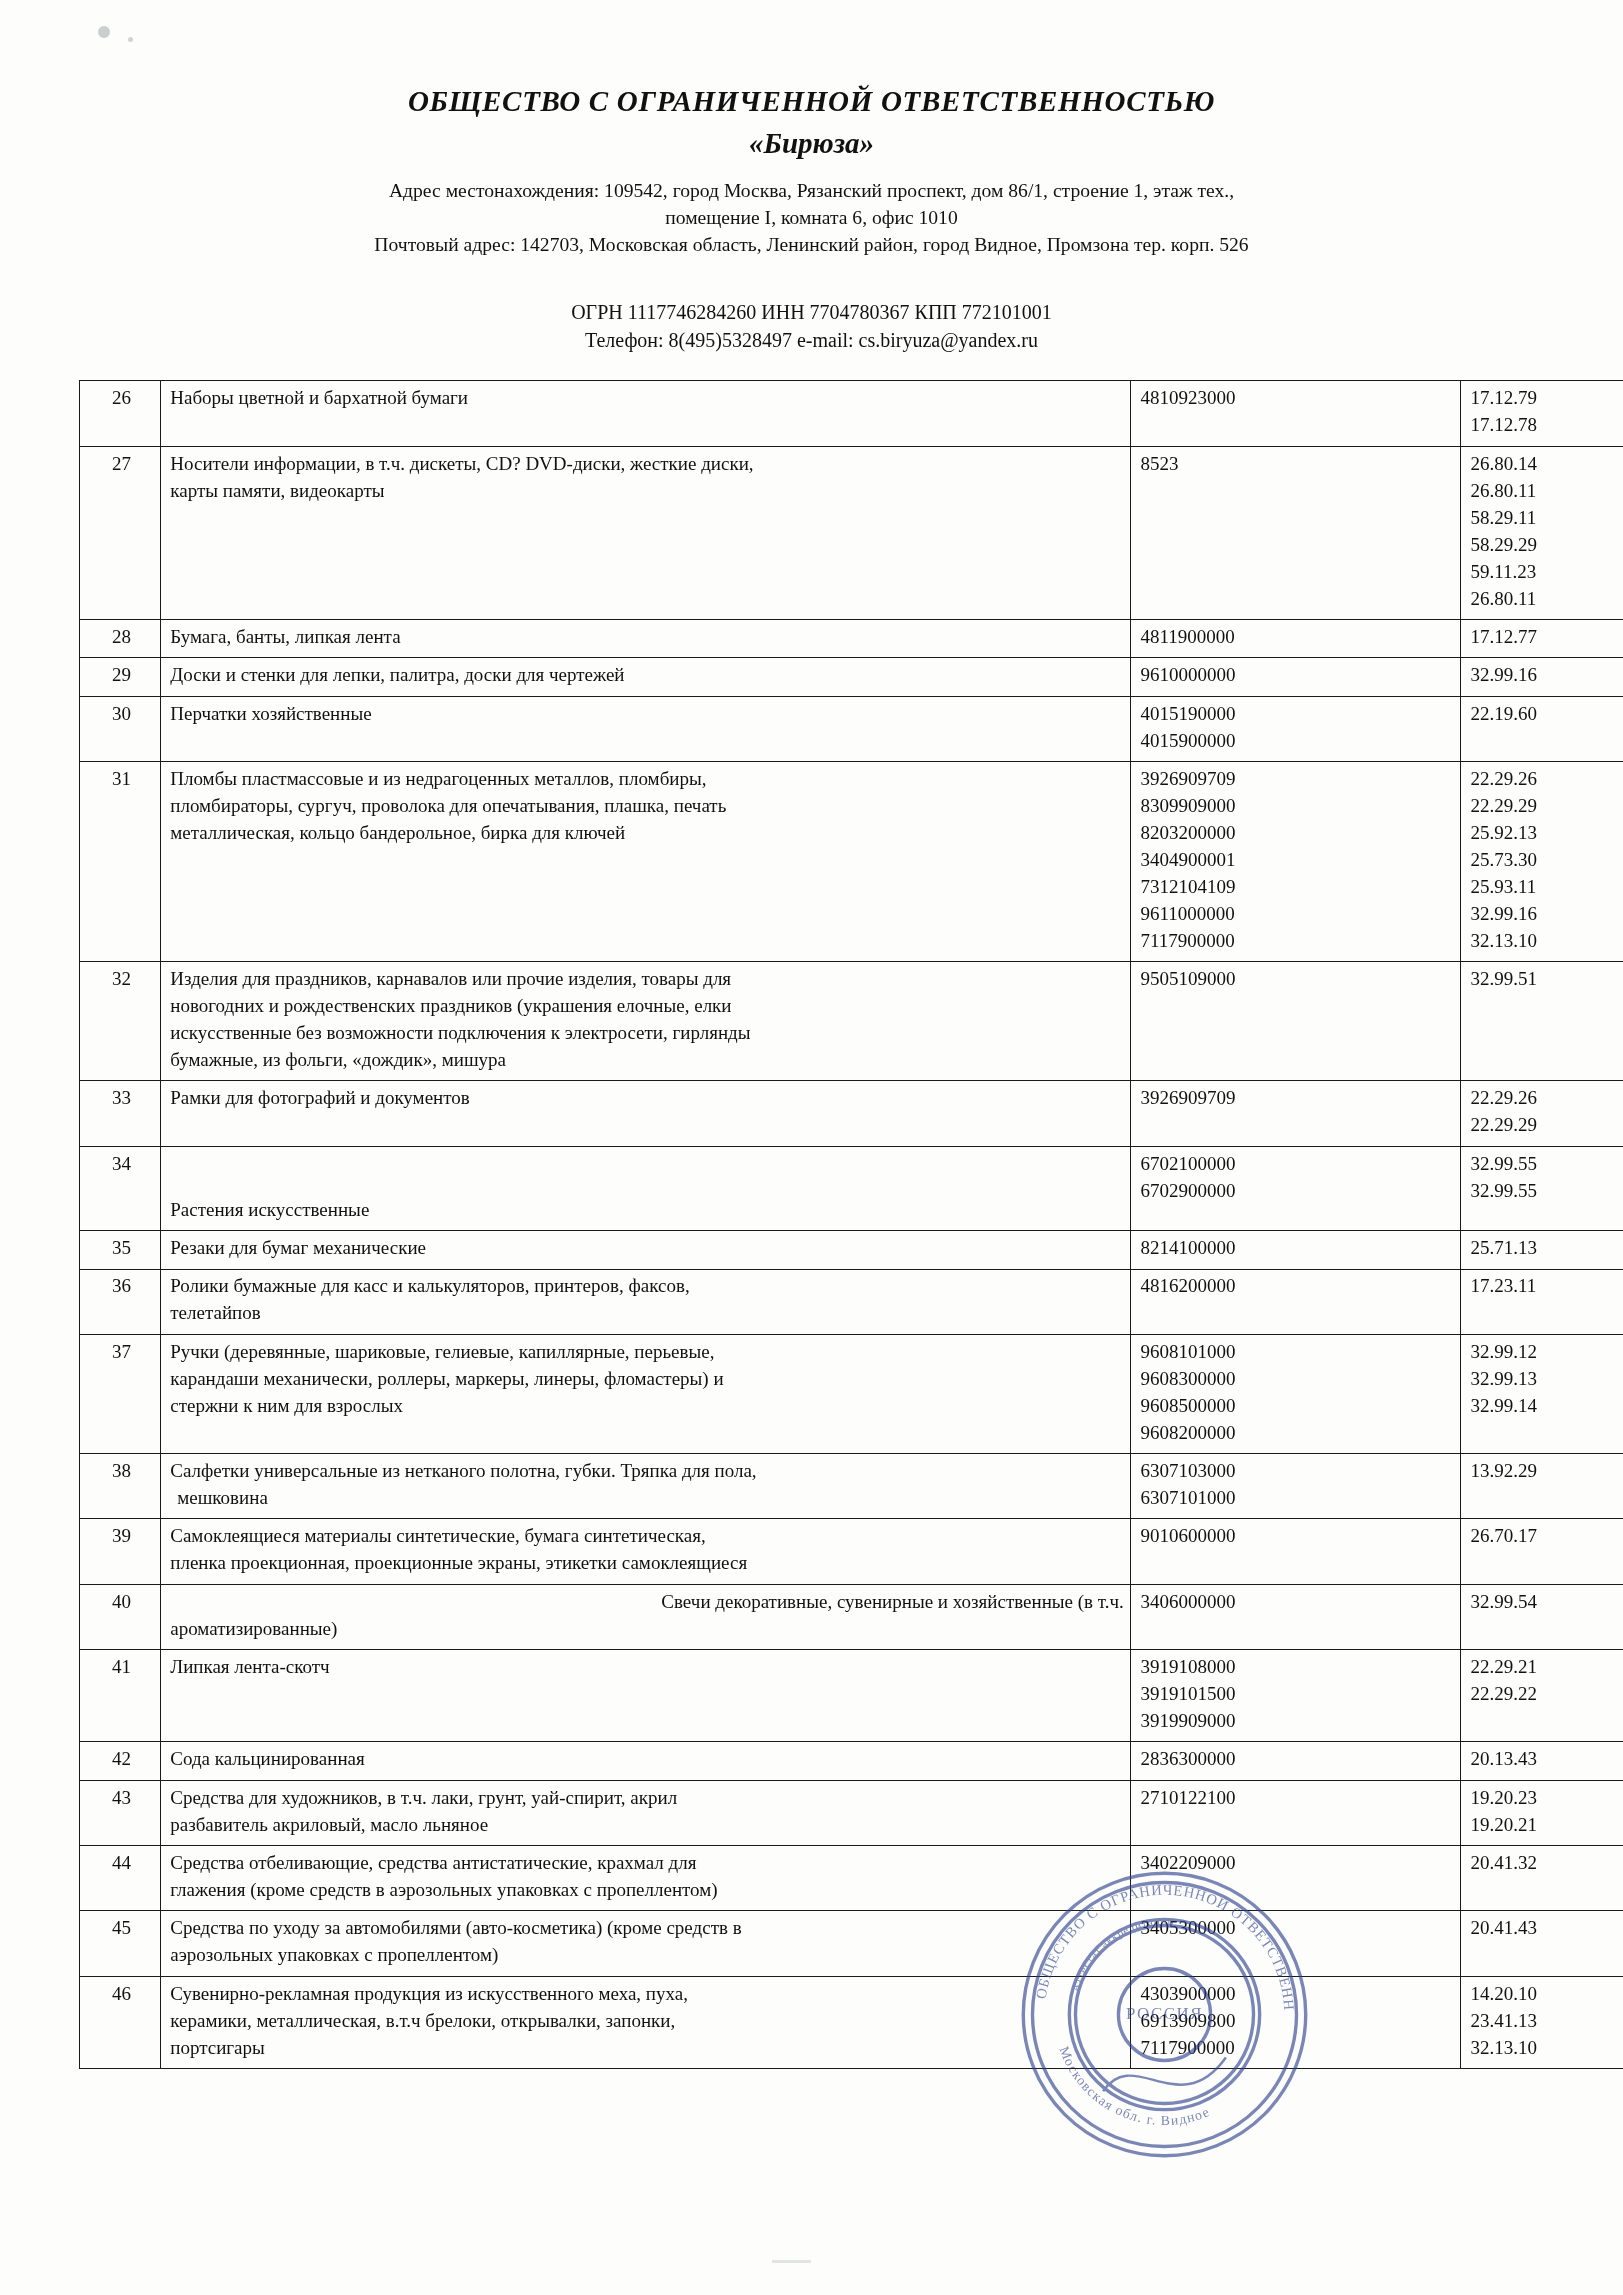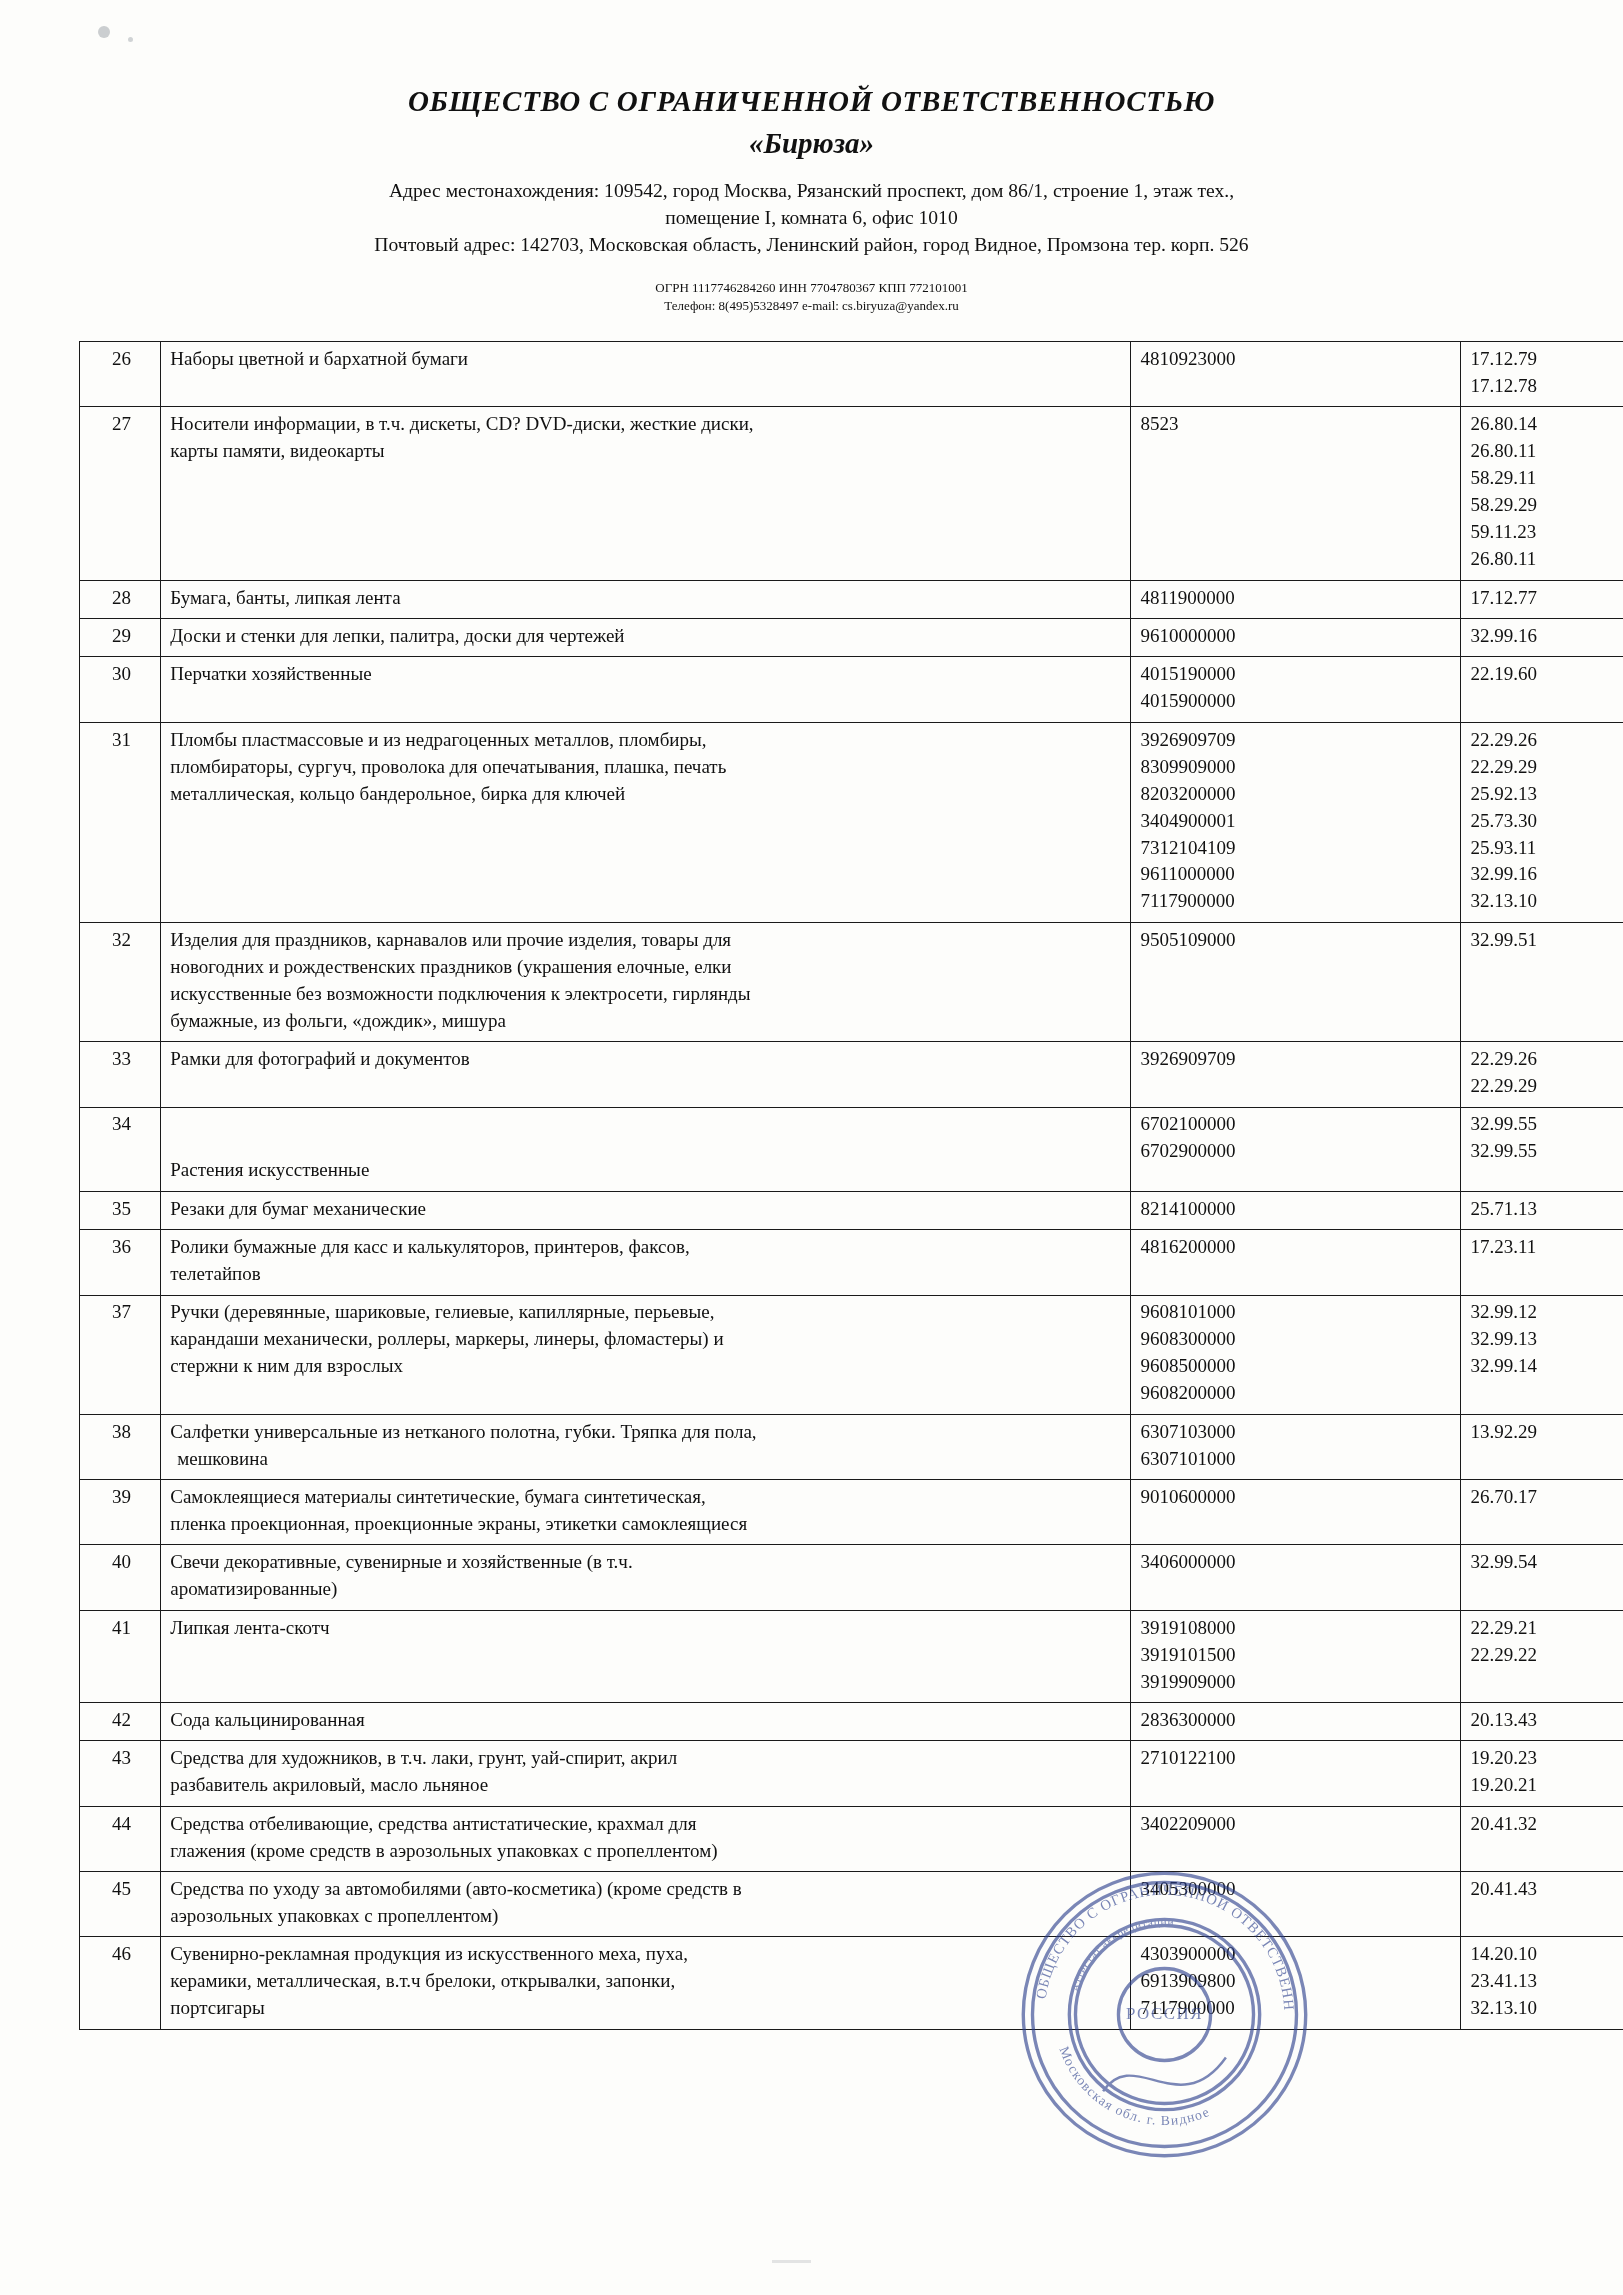--- a/index.html
+++ b/index.html
@@ -38,23 +38,23 @@
   }
   .addr {
     font-size: 19.6px;
     line-height: 1.38;
     margin-top: 17px;
   }
   .addr div {
     margin: 0;
   }
   .regs {
-    font-size: 13px;
+    font-size: 20px;
     line-height: 1.38;
-    margin-top: 21px;
+    margin-top: 41px;
   }
   table.goods {
     border-collapse: collapse;
     width: 1616px;
     margin-top: 26px;
     table-layout: fixed;
   }
   table.goods td {
     border: 1.3px solid #1a1a1a;
     vertical-align: top;
@@ -437,21 +437,21 @@
           <td class="okpd">
             <div class="stack">
               <div>26.70.17</div>
             </div>
           </td>
         </tr>
         <tr>
           <td class="num">40</td>
           <td class="name">
             <div class="stack">
-              <div style="white-space: normal;">Свечи декоративные, сувенирные и хозяйственные (в т.ч.</div>
+              <div style="white-space: normal; text-align: right;">Свечи декоративные, сувенирные и хозяйственные (в т.ч.</div>
               <div style="white-space: normal;">ароматизированные)</div>
             </div>
           </td>
           <td class="code">
             <div class="stack">
               <div>3406000000</div>
             </div>
           </td>
           <td class="okpd">
             <div class="stack">

